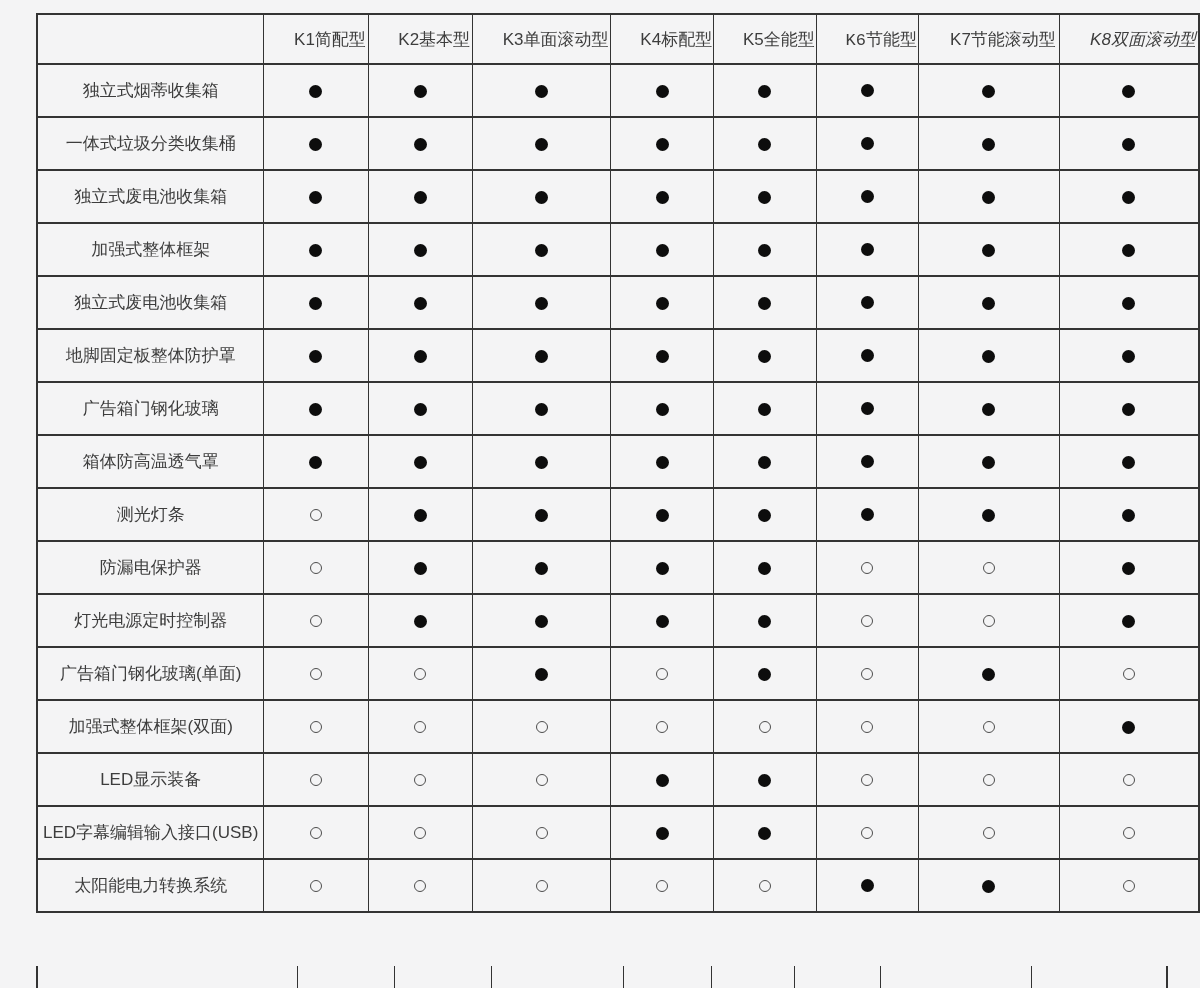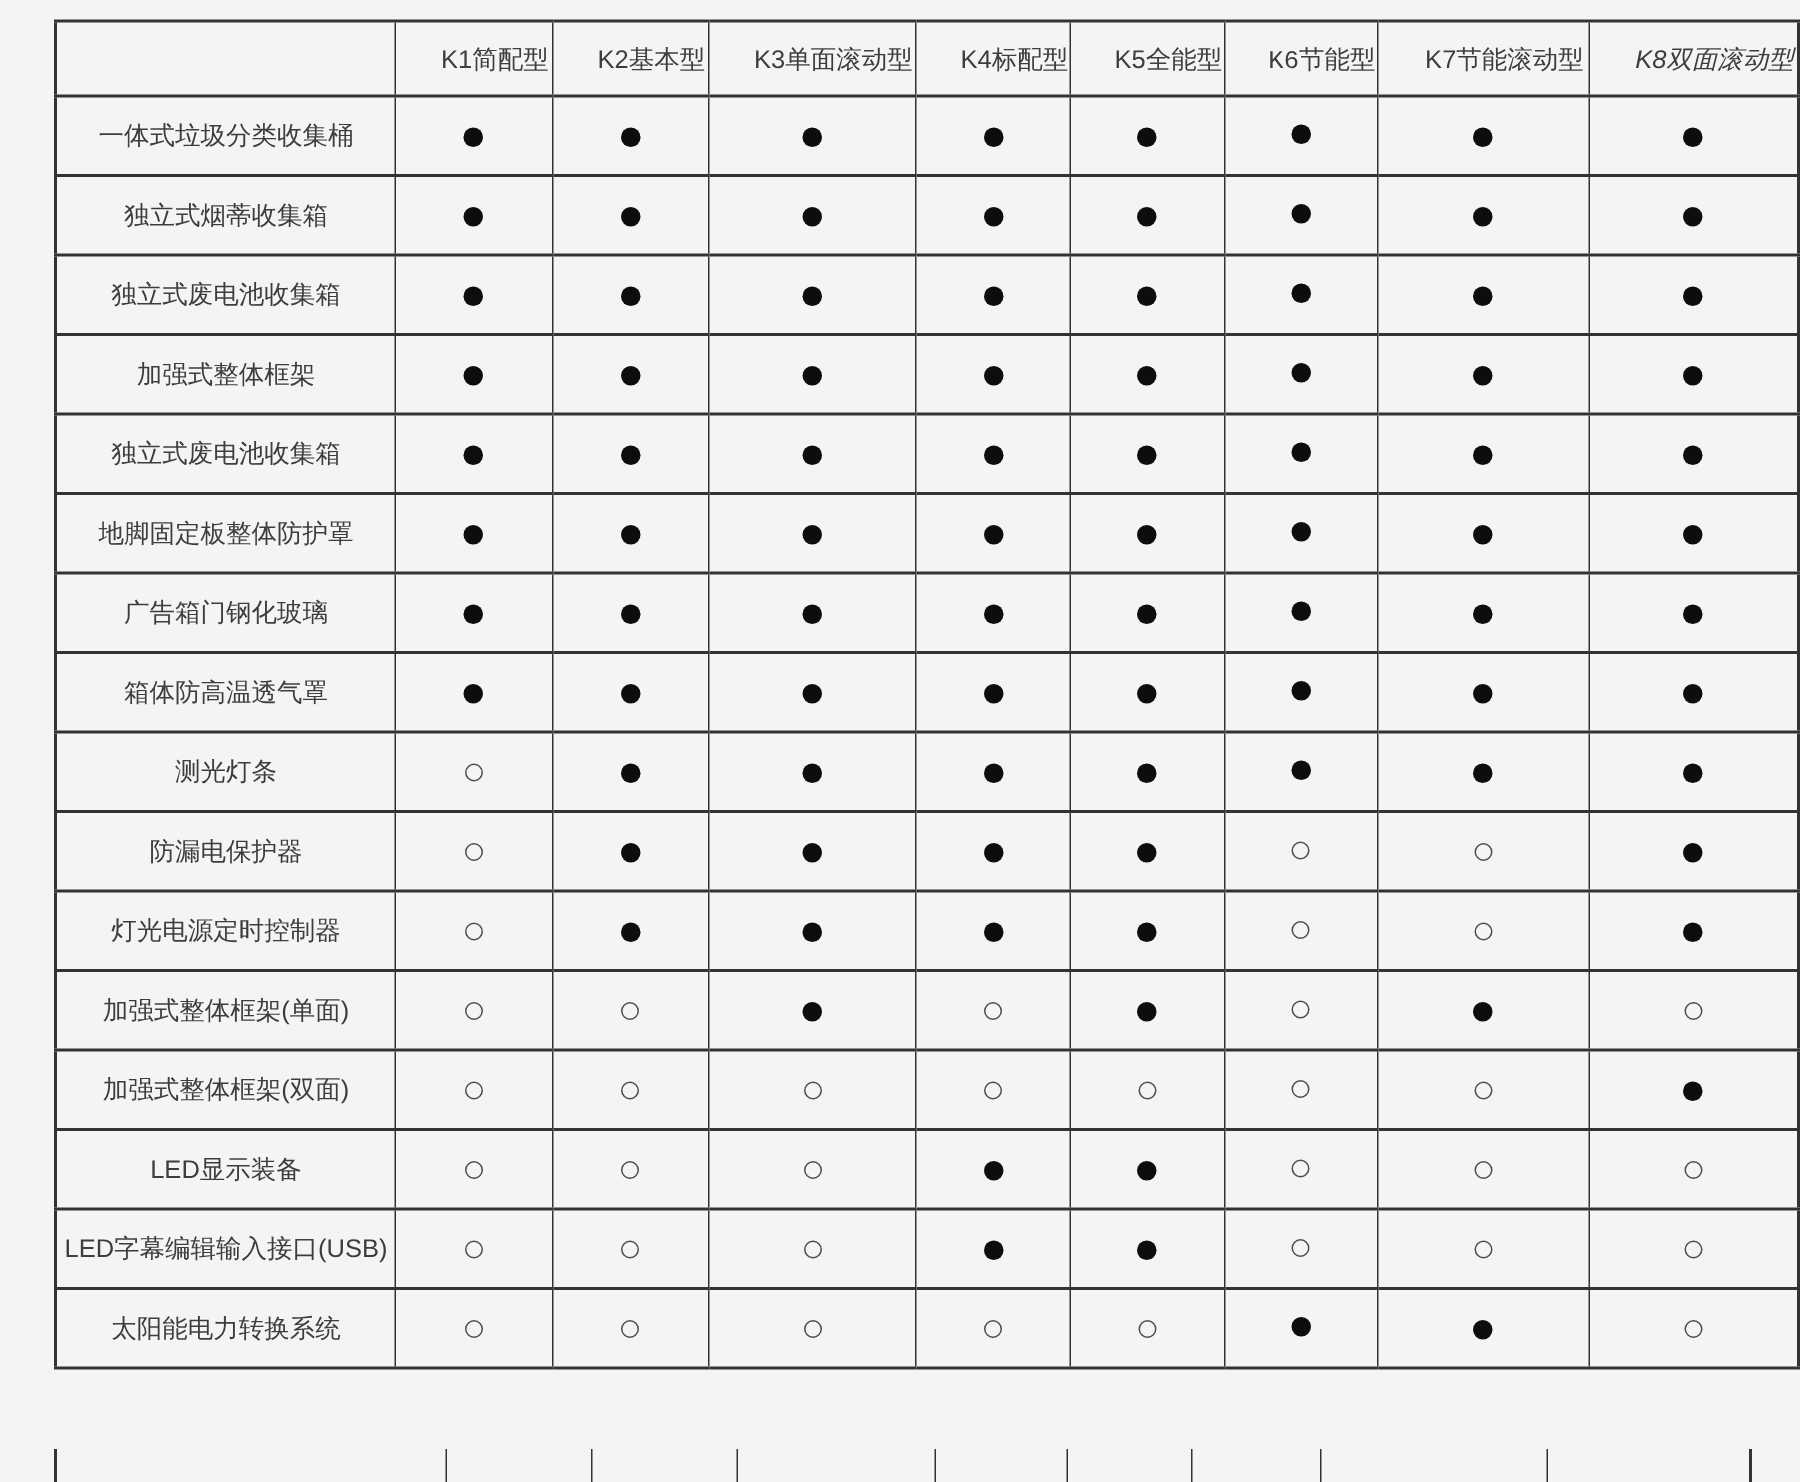--- a/index.html
+++ b/index.html
@@ -95,42 +95,42 @@
           <th class="c3">K3单面滚动型</th>
           <th class="c4">K4标配型</th>
           <th class="c5">K5全能型</th>
           <th class="c6">K6节能型</th>
           <th class="c7">K7节能滚动型</th>
           <th class="c8">K8双面滚动型</th>
         </tr>
     </thead>
     <tbody>
         <tr>
+          <th class="c0">独立式烟蒂收集箱</th>
+          <td class="c1"><span class="dot filled"></span></td>
+          <td class="c2"><span class="dot filled"></span></td>
+          <td class="c3"><span class="dot filled"></span></td>
+          <td class="c4"><span class="dot filled"></span></td>
+          <td class="c5"><span class="dot filled"></span></td>
+          <td class="c6"><span class="dot filled"></span></td>
+          <td class="c7"><span class="dot filled"></span></td>
+          <td class="c8"><span class="dot filled"></span></td>
+        </tr>
+        <tr>
           <th class="c0">一体式垃圾分类收集桶</th>
           <td class="c1"><span class="dot filled"></span></td>
           <td class="c2"><span class="dot filled"></span></td>
           <td class="c3"><span class="dot filled"></span></td>
           <td class="c4"><span class="dot filled"></span></td>
           <td class="c5"><span class="dot filled"></span></td>
           <td class="c6"><span class="dot filled"></span></td>
           <td class="c7"><span class="dot filled"></span></td>
           <td class="c8"><span class="dot filled"></span></td>
         </tr>
         <tr>
-          <th class="c0">独立式烟蒂收集箱</th>
-          <td class="c1"><span class="dot filled"></span></td>
-          <td class="c2"><span class="dot filled"></span></td>
-          <td class="c3"><span class="dot filled"></span></td>
-          <td class="c4"><span class="dot filled"></span></td>
-          <td class="c5"><span class="dot filled"></span></td>
-          <td class="c6"><span class="dot filled"></span></td>
-          <td class="c7"><span class="dot filled"></span></td>
-          <td class="c8"><span class="dot filled"></span></td>
-        </tr>
-        <tr>
           <th class="c0">独立式废电池收集箱</th>
           <td class="c1"><span class="dot filled"></span></td>
           <td class="c2"><span class="dot filled"></span></td>
           <td class="c3"><span class="dot filled"></span></td>
           <td class="c4"><span class="dot filled"></span></td>
           <td class="c5"><span class="dot filled"></span></td>
           <td class="c6"><span class="dot filled"></span></td>
           <td class="c7"><span class="dot filled"></span></td>
           <td class="c8"><span class="dot filled"></span></td>
         </tr>
@@ -216,21 +216,21 @@
           <td class="c1"><span class="dot empty"></span></td>
           <td class="c2"><span class="dot filled"></span></td>
           <td class="c3"><span class="dot filled"></span></td>
           <td class="c4"><span class="dot filled"></span></td>
           <td class="c5"><span class="dot filled"></span></td>
           <td class="c6"><span class="dot empty"></span></td>
           <td class="c7"><span class="dot empty"></span></td>
           <td class="c8"><span class="dot filled"></span></td>
         </tr>
         <tr>
-          <th class="c0">加强式整体框架(单面)</th>
+          <th class="c0">广告箱门钢化玻璃(单面)</th>
           <td class="c1"><span class="dot empty"></span></td>
           <td class="c2"><span class="dot empty"></span></td>
           <td class="c3"><span class="dot filled"></span></td>
           <td class="c4"><span class="dot empty"></span></td>
           <td class="c5"><span class="dot filled"></span></td>
           <td class="c6"><span class="dot empty"></span></td>
           <td class="c7"><span class="dot filled"></span></td>
           <td class="c8"><span class="dot empty"></span></td>
         </tr>
         <tr>

